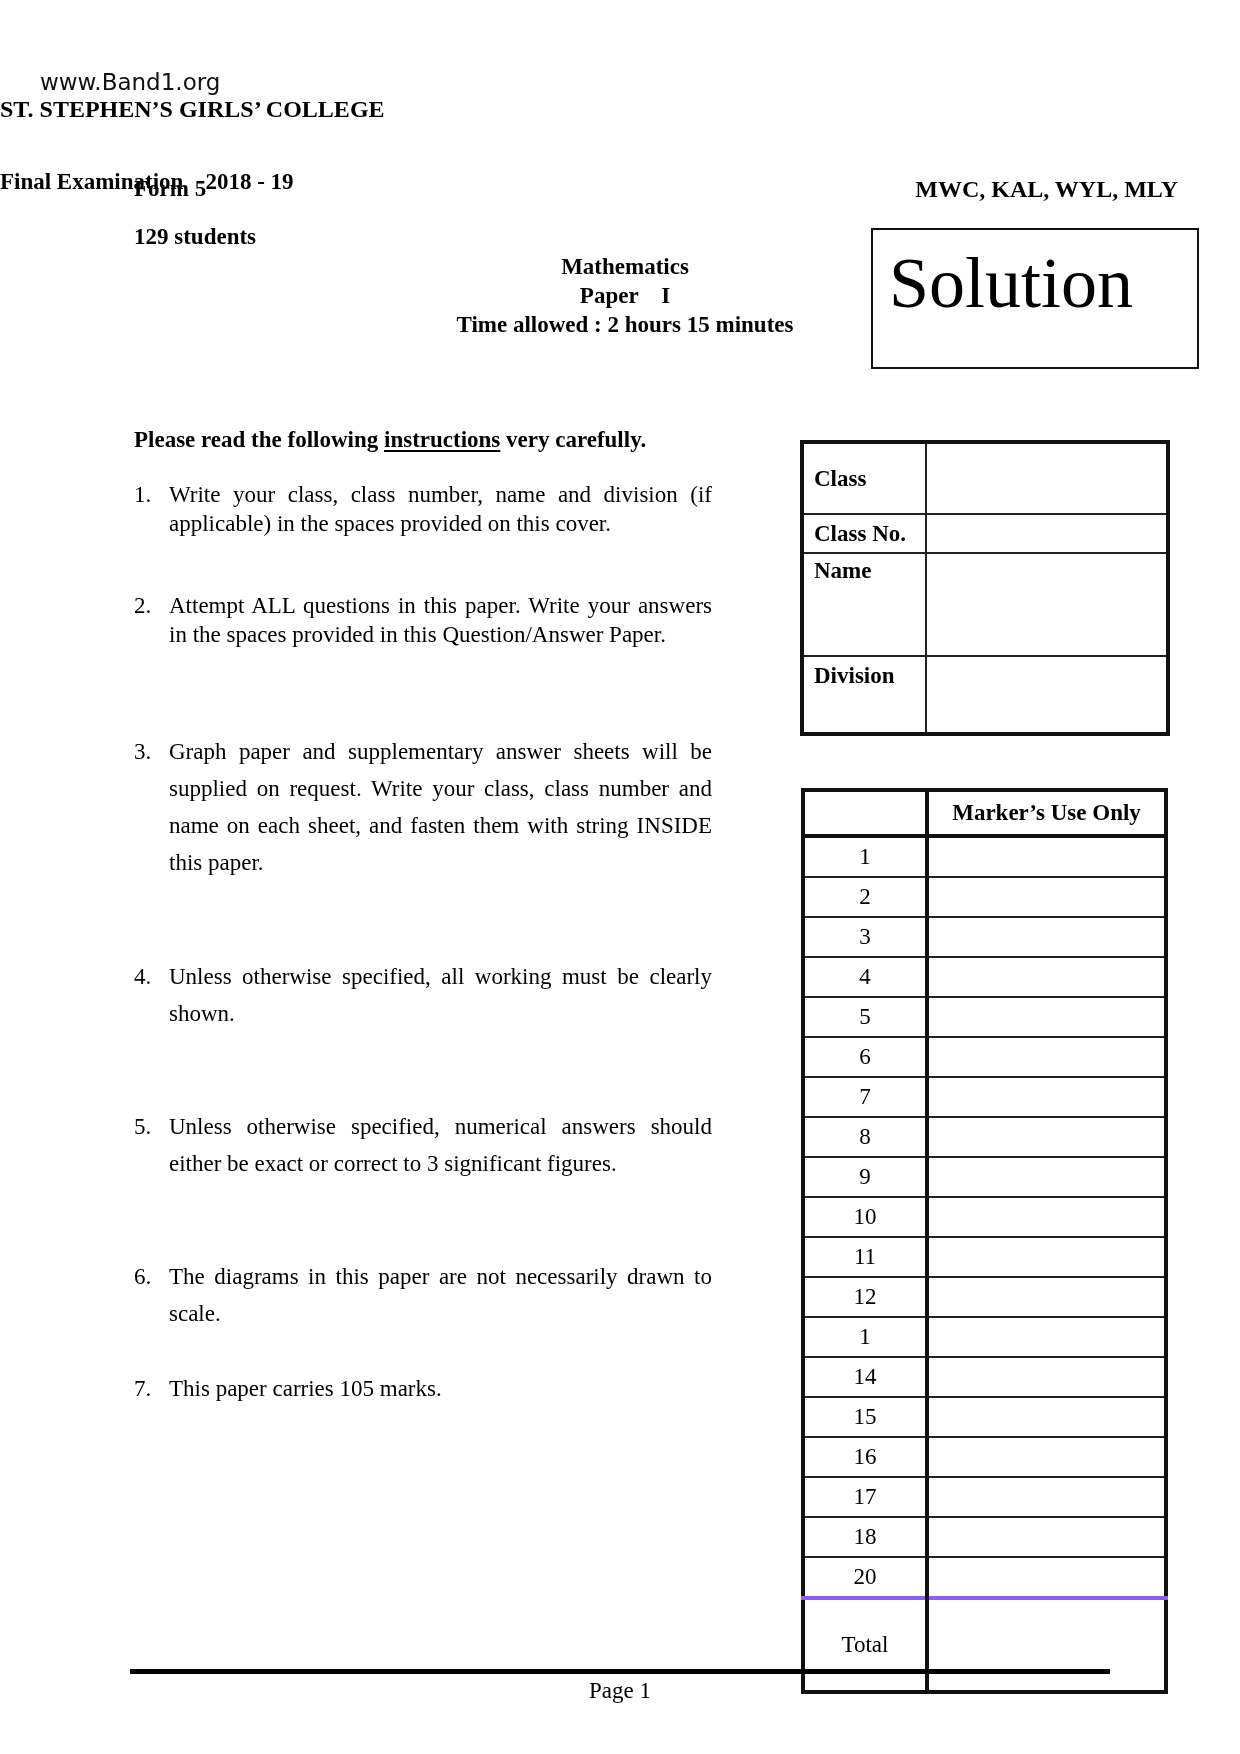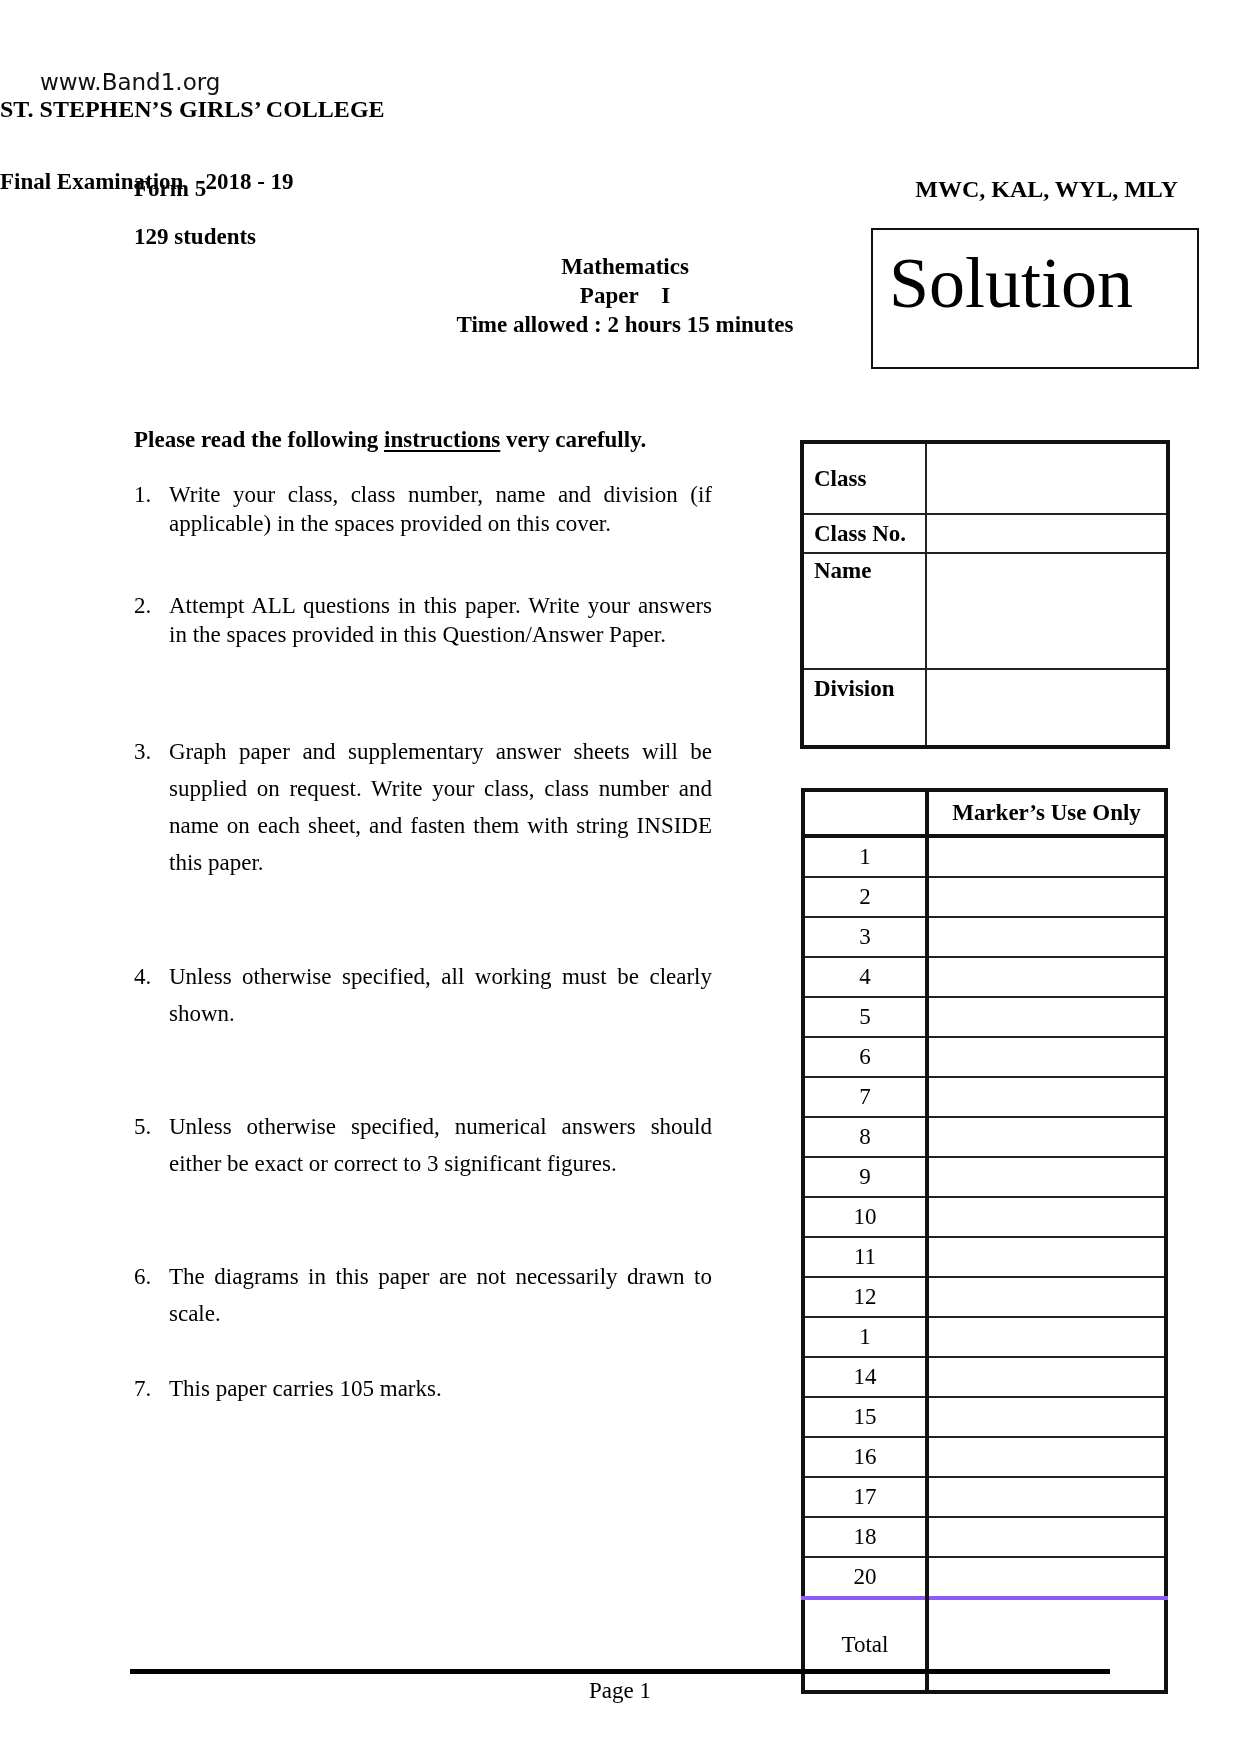--- a/index.html
+++ b/index.html
@@ -95,21 +95,21 @@
 <table class="abs info-table">
   <tbody>
       <tr style="height: 72px;">
     <td class="label" style="vertical-align: middle;">Class</td>
     <td></td>
   </tr>
   <tr style="height: 39px;">
     <td class="label" style="vertical-align: middle;">Class No.</td>
     <td></td>
   </tr>
-  <tr style="height: 116px;">
+  <tr style="height: 103px;">
     <td class="label" style="padding-top: 4px;">Name</td>
     <td></td>
   </tr>
   <tr style="height: 78px;">
     <td class="label" style="padding-top: 6px;">Division</td>
     <td></td>
   </tr>
 </tbody>
   </table>
 

